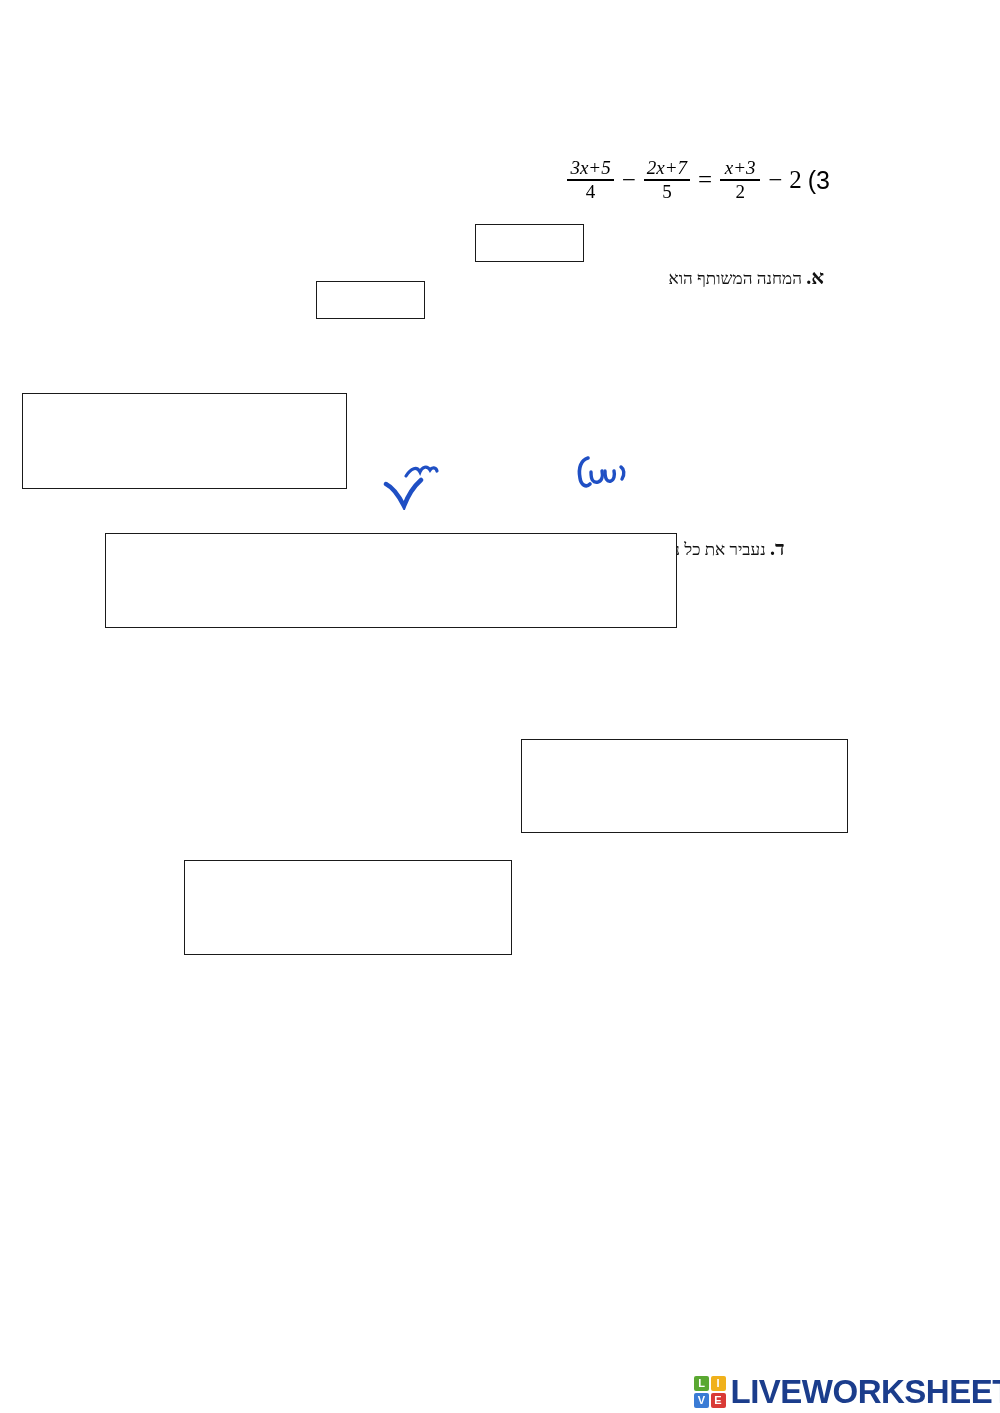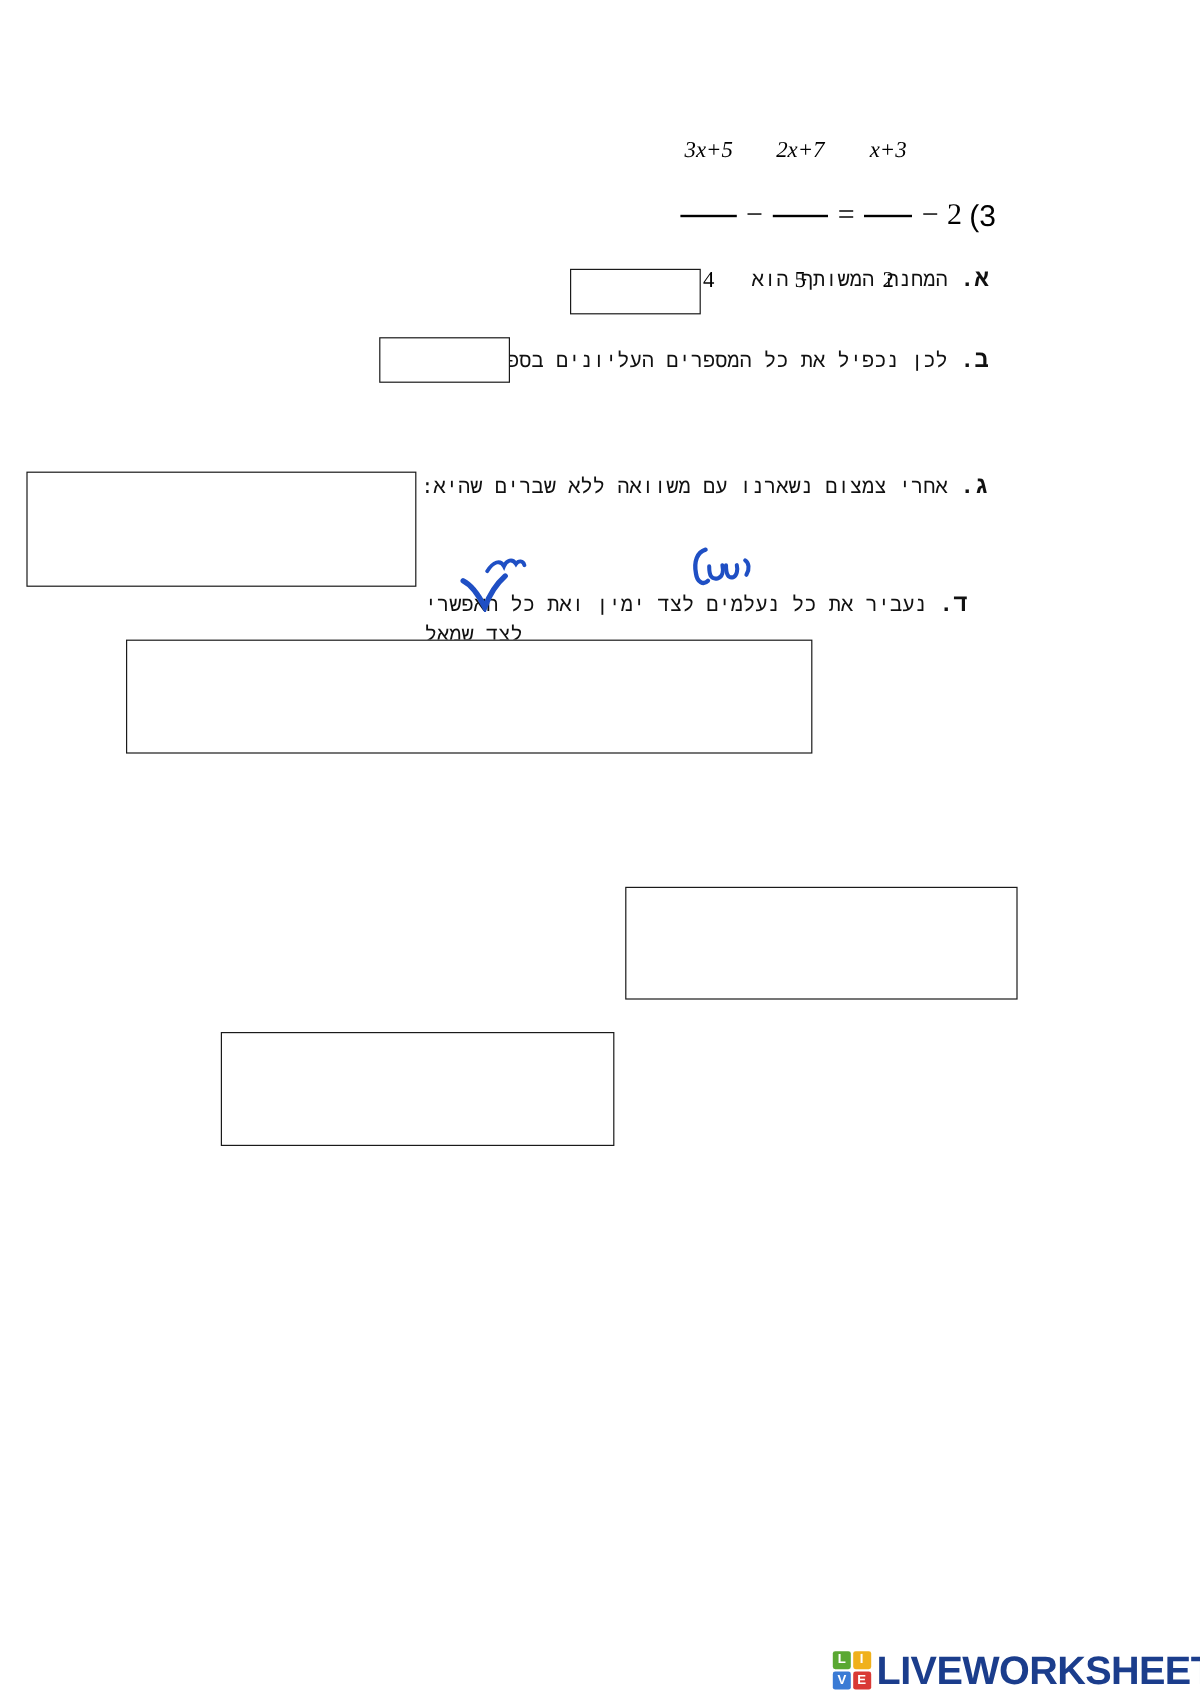--- a/index.html
+++ b/index.html
@@ -53,21 +53,20 @@
     font-family: "Liberation Serif", serif;
   }
   .frac {
     display: inline-flex;
     flex-direction: column;
     align-items: center;
     justify-content: center;
     vertical-align: middle;
     line-height: 1.05;
     margin: 0 1px;
-    gap: 42px;
   }
   .frac .top {
     font-size: 19px;
     font-style: italic;
     padding: 0 3px 1px 3px;
     font-family: "Liberation Serif", serif;
   }
   .frac .bar {
     width: 100%;
     min-width: 40px;
@@ -77,26 +76,27 @@
   .frac .bot {
     font-size: 19px;
     padding-top: 1px;
     font-family: "Liberation Serif", serif;
   }
 
   
   .hline {
     position: absolute;
     direction: rtl;
-    text-align: left;
-    font-family: Liberation Mono, monospace;
+    text-align: center;
+    font-family: Liberation Serif, serif;
     font-size: 17px;
     color: #111111;
     line-height: 1.45;
     white-space: nowrap;
+    margin-top: 44px;
   }
   .hline .bullet {
     font-weight: bold;
     font-size: 20px;
   }
 
   
   .ansbox {
     position: absolute;
     background: #ffffff;
@@ -178,30 +178,22 @@
       <span class="bot">4</span>
     </span>
   </div>
 
   <div class="hline" style="right:176px; top:219px;">
     <span class="bullet">א.</span>
     <span>המחנה המשותף הוא</span>
   </div>
   <div class="ansbox" style="left:475px; top:224px; width:109px; height:38px;"></div>
 
-  <div class="hline" style="right:176px; top:287px;">
-    <span class="bullet">ב.</span>
-    <span>לכן נכפיל את כל המספרים העליונים בספרה</span>
-  </div>
   <div class="ansbox" style="left:316px; top:281px; width:109px; height:38px;"></div>
 
-  <div class="hline" style="right:176px; top:392px;">
-    <span class="bullet">ג.</span>
-    <span>אחרי צמצום נשארנו עם משוואה ללא שברים שהיא:</span>
-  </div>
   <div class="ansbox" style="left:22px; top:393px; width:325px; height:96px;"></div>
 
   <div class="hline" style="right:176px; top:490px; width:470px; white-space:normal;">
     <span class="bullet">ד.</span>
     <span>נעביר את כל נעלמים לצד ימין ואת כל האפשרי לצד שמאל</span><br>
     <span>ימין</span>
   </div>
 
   <svg class="ink" style="left:380px; top:458px; width:62px; height:52px;" viewBox="0 0 62 52">
     <path d="M6 26 C12 29, 18 36, 24 48 C27 40, 32 30, 41 22" stroke="#1f4fc4" stroke-width="4.5" fill="none" stroke-linecap="round"></path>

